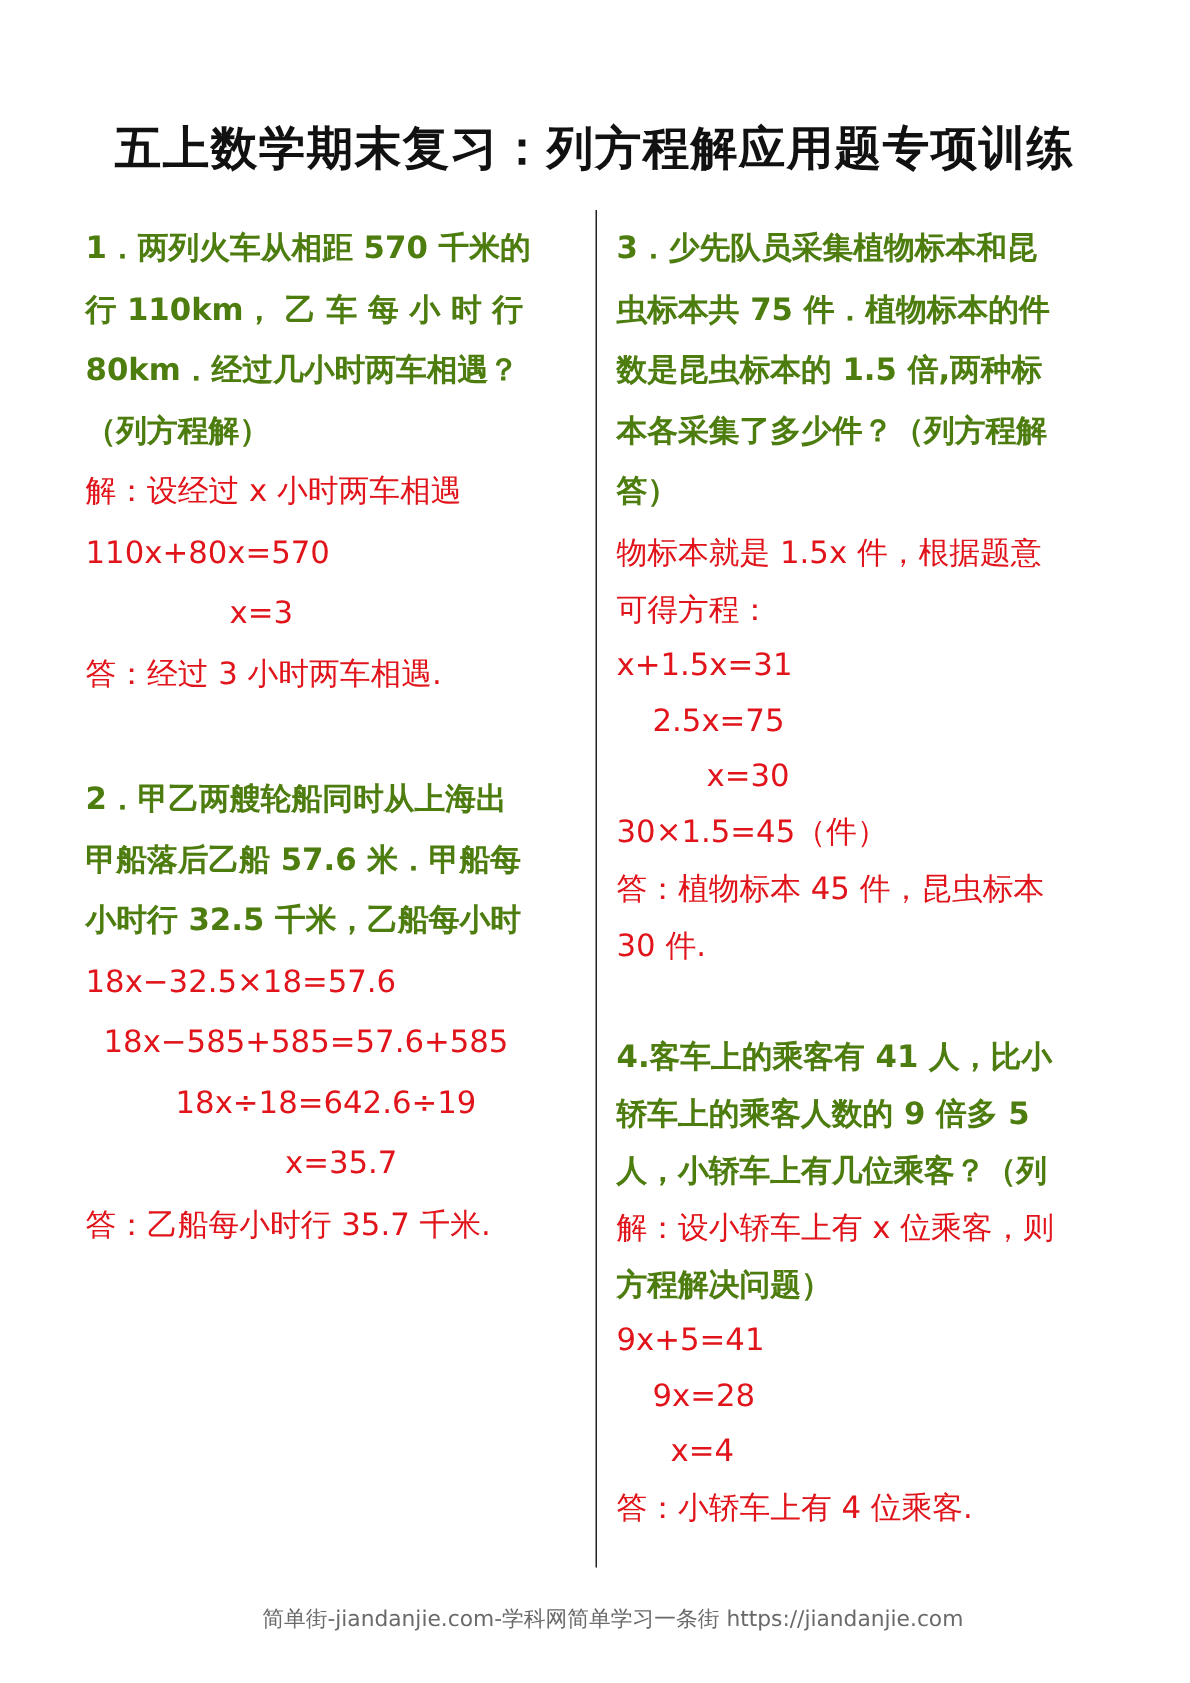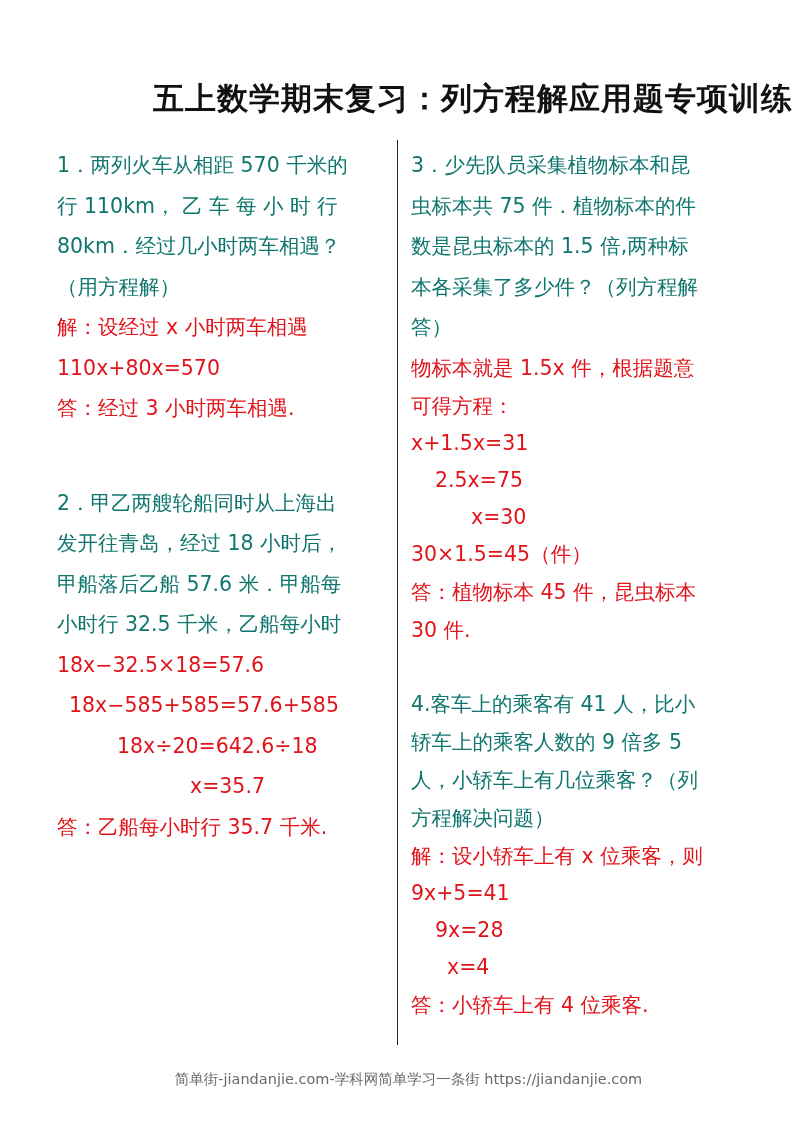--- a/index.html
+++ b/index.html
@@ -3,69 +3,69 @@
   <meta charset="utf-8">
   <style>
     html, body { margin: 0; padding: 0; background: #ffffff; }
     body {
       width: 793px; height: 1122px; position: relative; overflow: hidden;
       font-family: "DejaVu Sans", "Liberation Sans", sans-serif;
       color: #111111;
     }
     .title {
       position: absolute; left: 0; top: 78px; width: 793px;
-      text-align: right; font-size: 31px; font-weight: 600;
+      text-align: center; font-size: 31px; font-weight: 600;
       letter-spacing: 1px; color: #111;
     }
     .divider {
       position: absolute; left: 397px; top: 140px; width: 1px; height: 905px;
       background: #222;
     }
     .col { position: absolute; width: 330px; }
     .col.left { left: 57px; top: 145px; }
     .col.right { left: 411px; top: 145px; }
     .line {
       font-size: 20.5px; line-height: 40.5px; height: 40.5px; white-space: nowrap;
     }
-    .q { color: #0f766e; }
+    .q { color: #4d7c0f; font-weight: bold; }
     .a { color: #e0141a; }
     .gap { height: 40px; }
     .footer {
       position: absolute; left: 0; top: 1070px; width: 793px; text-align: center;
       font-size: 14.5px; color: #6a6a6a; padding-left: 12px;
     }
   </style>
 </head>
 <body>
 
 <div class="title">五上数学期末复习：列方程解应用题专项训练</div>
 
 <div class="divider"></div>
 
 <div class="col left">
 
   <div>
     <div class="line q">1．两列火车从相距 570 千米的</div>
     <div class="line q">行 110km， 乙 车 每 小 时 行</div>
     <div class="line q">80km．经过几小时两车相遇？</div>
-    <div class="line q">（用方程解）</div>
+    <div class="line q">（列方程解）</div>
     <div class="line a">解：设经过 x 小时两车相遇</div>
     <div class="line a">110x+80x=570</div>
+    <div class="line a" style="padding-left:96px">x=3</div>
     <div class="line a">答：经过 3 小时两车相遇.</div>
   </div>
   <div class="gap"></div>
 
-  <div style="margin-top:14px">
+  <div style="margin-top:3px">
     <div class="line q">2．甲乙两艘轮船同时从上海出</div>
-    <div class="line q">发开往青岛，经过 18 小时后，</div>
     <div class="line q">甲船落后乙船 57.6 米．甲船每</div>
     <div class="line q">小时行 32.5 千米，乙船每小时</div>
     <div class="line a">18x−32.5×18=57.6</div>
     <div class="line a" style="padding-left:12px">18x−585+585=57.6+585</div>
-    <div class="line a" style="padding-left:60px">18x÷20=642.6÷18</div>
+    <div class="line a" style="padding-left:60px">18x÷18=642.6÷19</div>
     <div class="line a" style="padding-left:133px">x=35.7</div>
     <div class="line a">答：乙船每小时行 35.7 千米.</div>
   </div>
 </div>
 
 <div class="col right">
 
   <div>
     <div class="line q">3．少先队员采集植物标本和昆</div>
     <div class="line q">虫标本共 75 件．植物标本的件</div>
@@ -80,22 +80,22 @@
     <div class="line a" style="height:37px;line-height:37px">30×1.5=45（件）</div>
     <div class="line a" style="height:38px;line-height:38px">答：植物标本 45 件，昆虫标本</div>
     <div class="line a" style="height:38px;line-height:38px">30 件.</div>
   </div>
   <div style="height:36px"></div>
 
   <div>
     <div class="line q" style="height:38px;line-height:38px">4.客车上的乘客有 41 人，比小</div>
     <div class="line q" style="height:38px;line-height:38px">轿车上的乘客人数的 9 倍多 5</div>
     <div class="line q" style="height:38px;line-height:38px">人，小轿车上有几位乘客？（列</div>
+    <div class="line a" style="height:38px;line-height:38px">解：设小轿车上有 x 位乘客，则</div>
     <div class="line q" style="height:38px;line-height:38px">方程解决问题）</div>
-    <div class="line a" style="height:38px;line-height:38px">解：设小轿车上有 x 位乘客，则</div>
     <div class="line a" style="height:37px;line-height:37px">9x+5=41</div>
     <div class="line a" style="padding-left:24px;height:37px;line-height:37px">9x=28</div>
     <div class="line a" style="padding-left:36px;height:37px;line-height:37px">x=4</div>
     <div class="line a" style="height:38px;line-height:38px">答：小轿车上有 4 位乘客.</div>
   </div>
 </div>
 
 <div class="footer">简单街-jiandanjie.com-学科网简单学习一条街 https://jiandanjie.com</div>
 
 </body></html>

